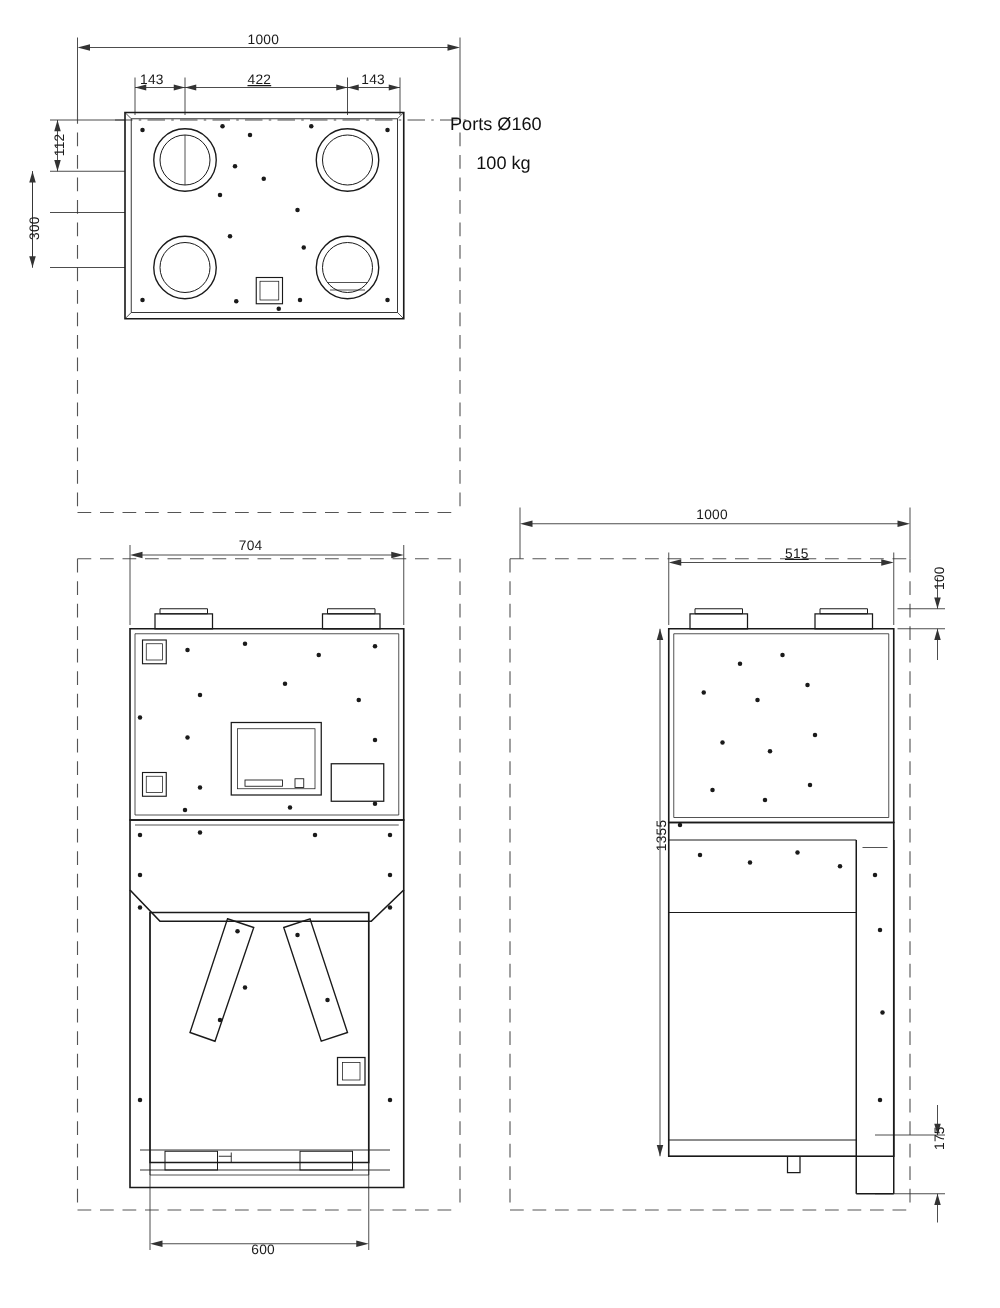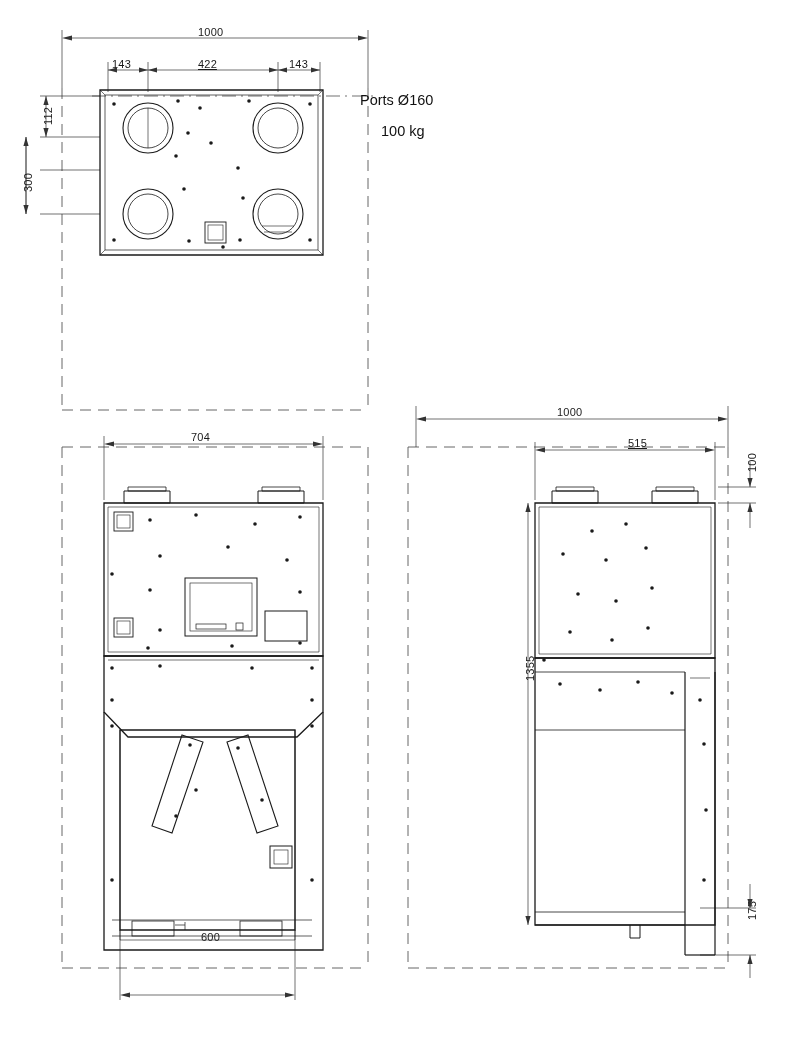--- a/index.html
+++ b/index.html
@@ -326,21 +326,21 @@
   <div class="note-text" style="left:381px; top:123px;">100 kg</div>
 
   <div class="dim-text" style="left:198px; top:26px;">1000</div>
   <div class="dim-text" style="left:112px; top:58px;">143</div>
   <div class="dim-text" style="left:198px; top:58px;text-decoration:underline;">422</div>
   <div class="dim-text" style="left:289px; top:58px;">143</div>
   <div class="dim-text rot" style="left:42px; top:125px;">112</div>
   <div class="dim-text rot" style="left:22px; top:192px;">300</div>
 
   <div class="dim-text" style="left:191px; top:431px;">704</div>
-  <div class="dim-text" style="left:201px; top:931px;">600</div>
+  <div class="dim-text" style="left:201px; top:994px;">600</div>
 
   <div class="dim-text" style="left:557px; top:406px;">1000</div>
   <div class="dim-text" style="left:628px; top:437px;text-decoration:underline;">515</div>
   <div class="dim-text rot" style="left:746px; top:472px;">100</div>
   <div class="dim-text rot" style="left:524px; top:681px;">1355</div>
   <div class="dim-text rot" style="left:746px; top:920px;">175</div>
 
 </div>
 
 </body></html>

